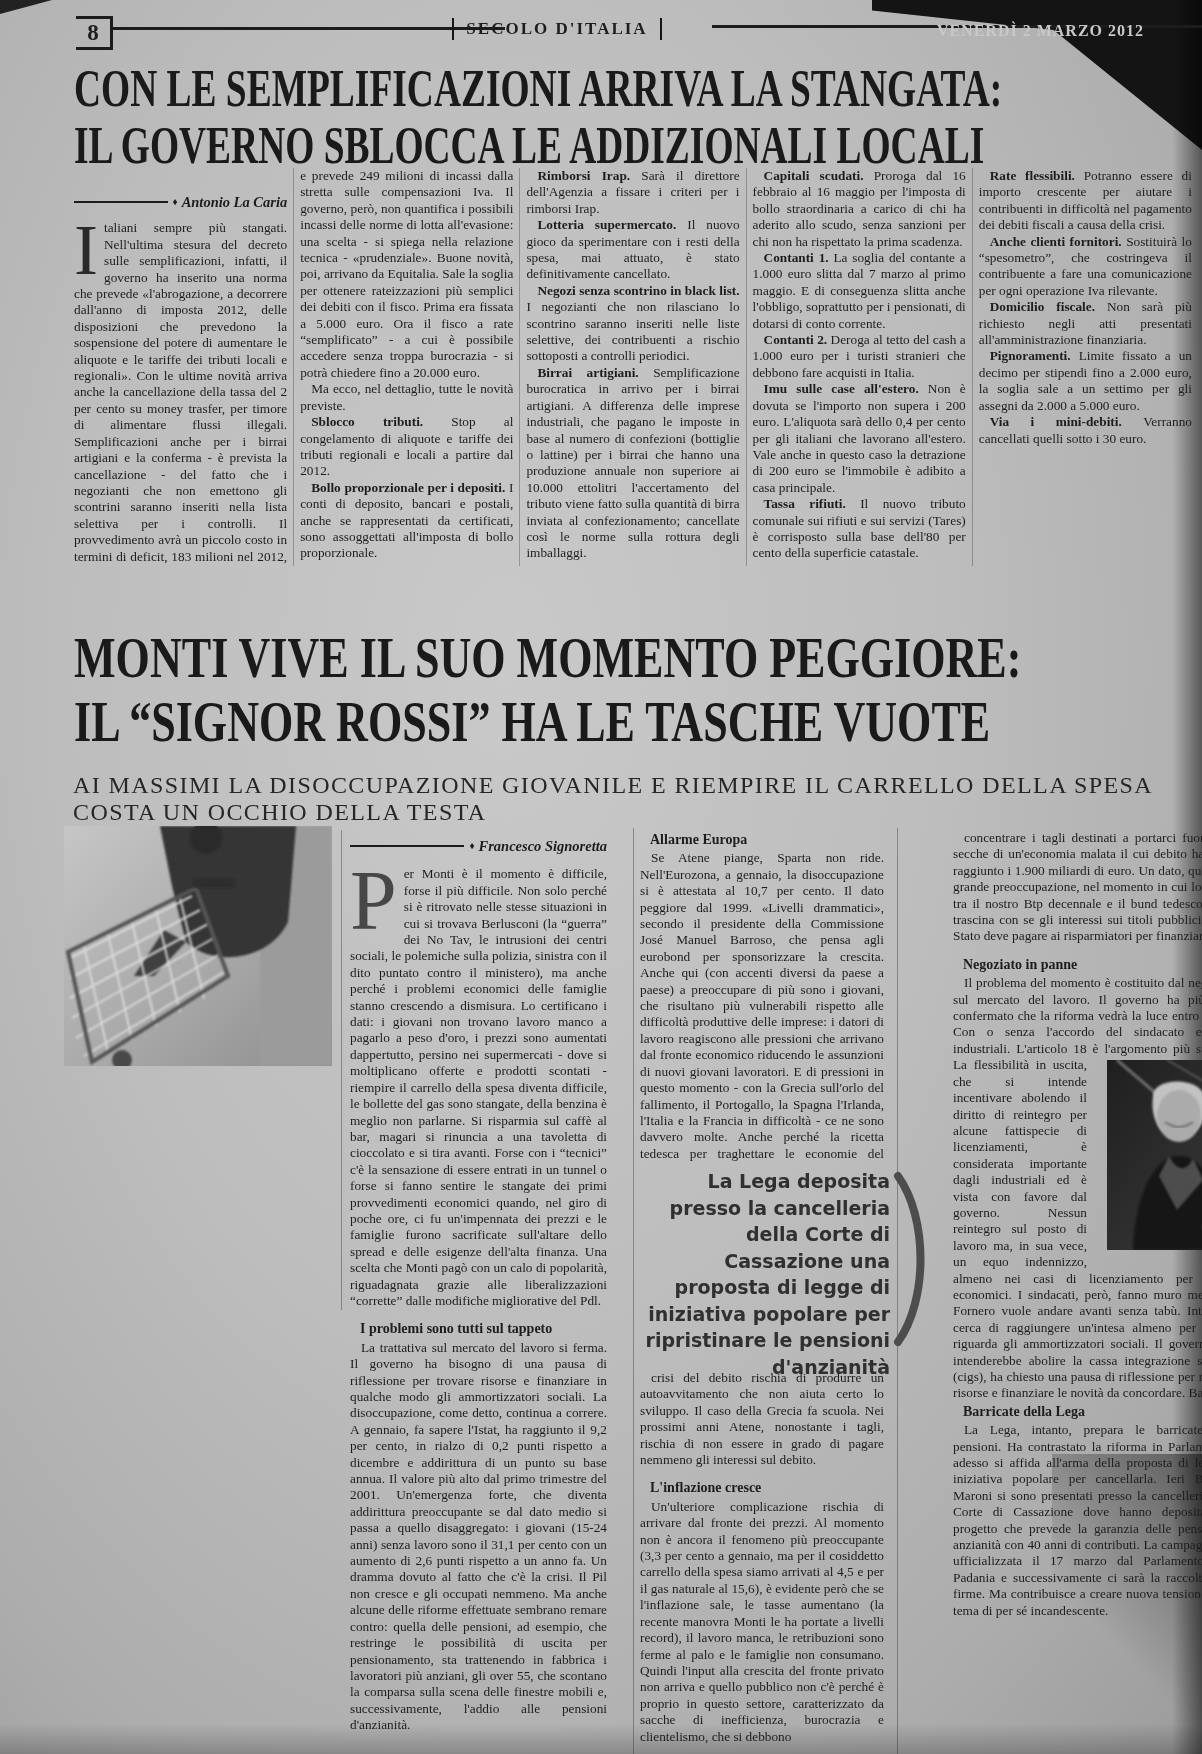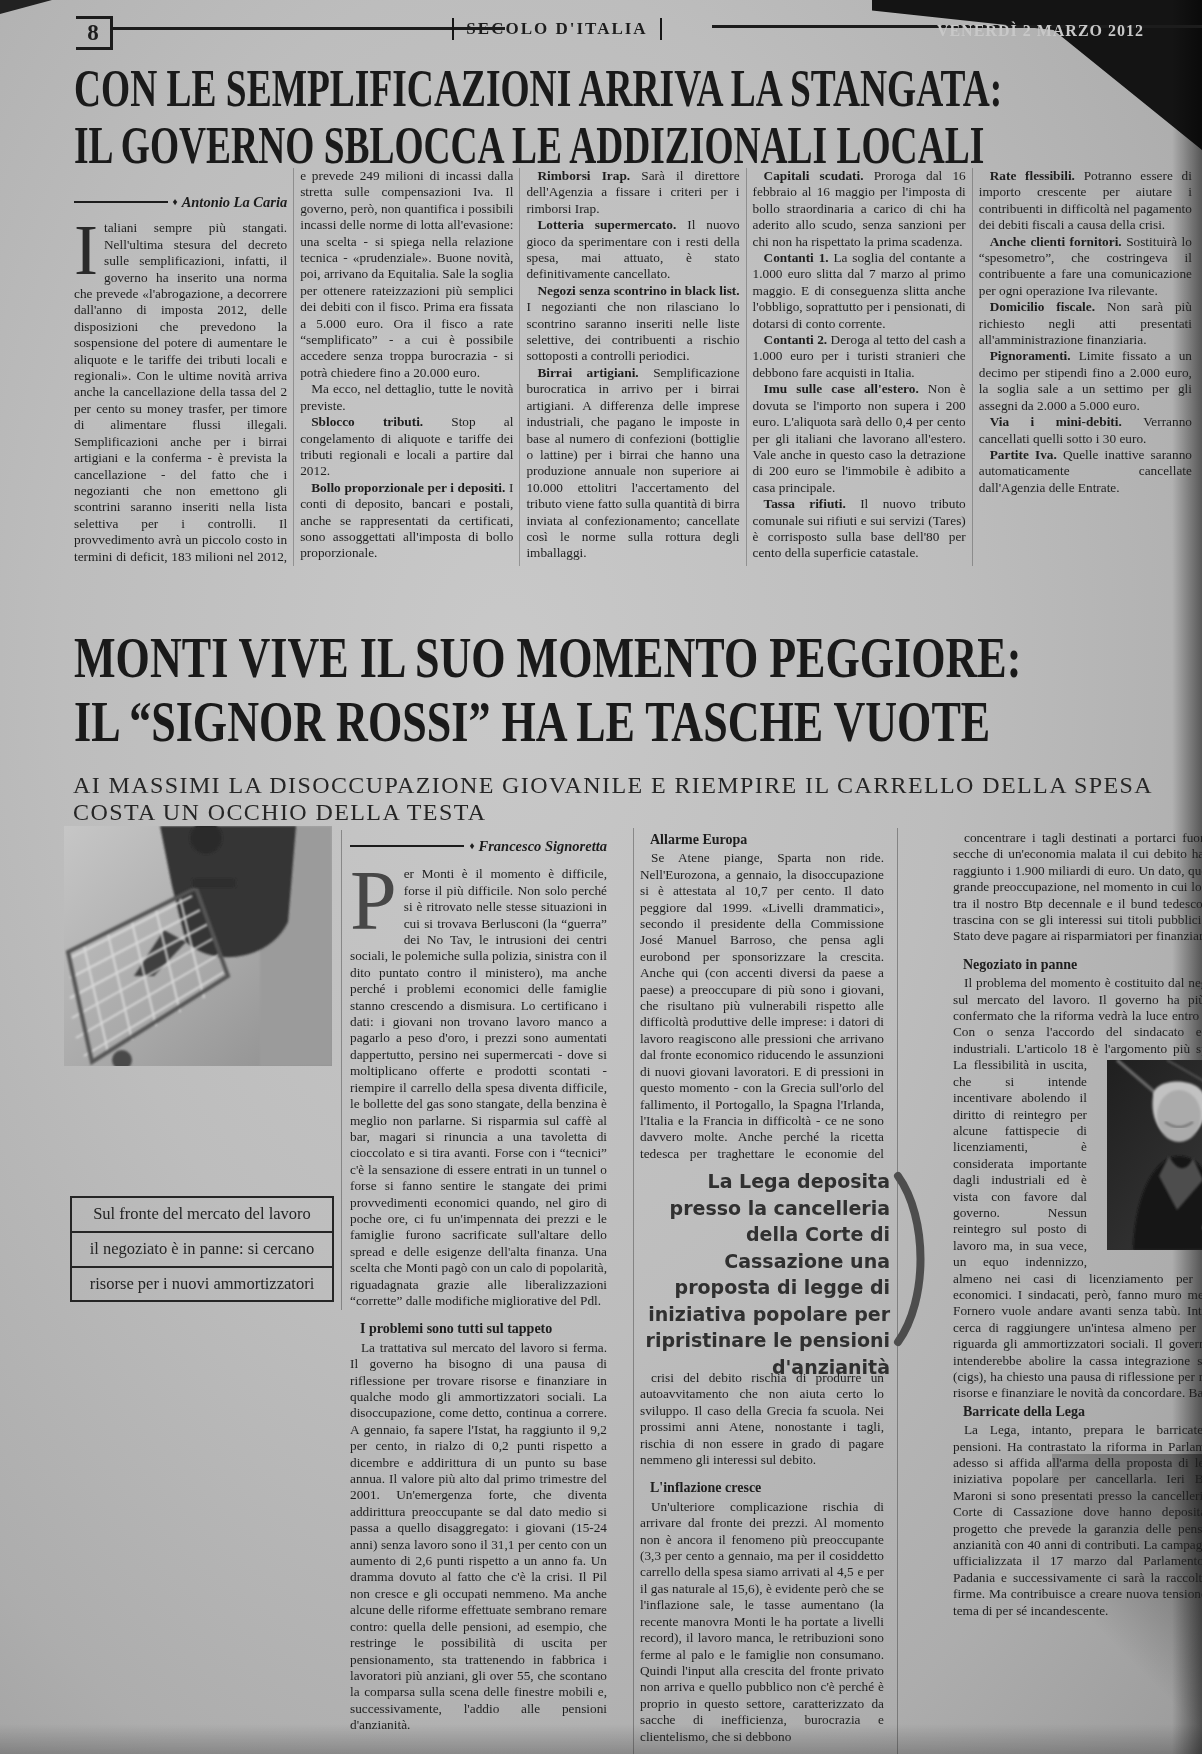--- a/index.html
+++ b/index.html
@@ -121,21 +121,20 @@
         <p><b class="lead">Capitali scudati. </b>Proroga dal 16 febbraio al 16 maggio per l'imposta di bollo straordinaria a carico di chi ha aderito allo scudo, senza sanzioni per chi non ha rispettato la prima scadenza.</p>
         <p><b class="lead">Contanti 1. </b>La soglia del contante a 1.000 euro slitta dal 7 marzo al primo maggio. E di conseguenza slitta anche l'obbligo, soprattutto per i pensionati, di dotarsi di conto corrente.</p>
         <p><b class="lead">Contanti 2. </b>Deroga al tetto del cash a 1.000 euro per i turisti stranieri che debbono fare acquisti in Italia.</p>
         <p><b class="lead">Imu sulle case all'estero. </b>Non è dovuta se l'importo non supera i 200 euro. L'aliquota sarà dello 0,4 per cento per gli italiani che lavorano all'estero. Vale anche in questo caso la detrazione di 200 euro se l'immobile è adibito a casa principale.</p>
         <p><b class="lead">Tassa rifiuti. </b>Il nuovo tributo comunale sui rifiuti e sui servizi (Tares) è corrisposto sulla base dell'80 per cento della superficie catastale.</p>
         <p><b class="lead">Rate flessibili. </b>Potranno essere di importo crescente per aiutare i contribuenti in difficoltà nel pagamento dei debiti fiscali a causa della crisi.</p>
         <p><b class="lead">Anche clienti fornitori. </b>Sostituirà lo “spesometro”, che costringeva il contribuente a fare una comunicazione per ogni operazione Iva rilevante.</p>
         <p><b class="lead">Domicilio fiscale. </b>Non sarà più richiesto negli atti presentati all'amministrazione finanziaria.</p>
         <p><b class="lead">Pignoramenti. </b>Limite fissato a un decimo per stipendi fino a 2.000 euro, la soglia sale a un settimo per gli assegni da 2.000 a 5.000 euro.</p>
         <p><b class="lead">Via i mini-debiti. </b>Verranno cancellati quelli sotto i 30 euro.</p>
-        <p><b class="lead">Partite Iva. </b>Quelle inattive saranno automaticamente cancellate dall'Agenzia delle Entrate.</p>
       </div>
   </div>
 
   <div class="hl hl-a2">
     <div class="ln">MONTI VIVE IL SUO MOMENTO PEGGIORE:</div>
     <div class="ln">IL “SIGNOR ROSSI” HA LE TASCHE VUOTE</div>
   </div>
   <div class="kicker">AI MASSIMI LA DISOCCUPAZIONE GIOVANILE E RIEMPIRE IL CARRELLO DELLA SPESA COSTA UN OCCHIO DELLA TESTA</div>
 
   <div class="photo-cart">
@@ -166,27 +165,20 @@
           <line x1="44" y1="108" x2="68" y2="214"></line>
         <line x1="68" y1="96" x2="92" y2="200"></line>
           <line x1="92" y1="84" x2="116" y2="186"></line>
         <line x1="116" y1="72" x2="140" y2="172"></line>
       </g>
       <path d="M4,126 L132,62 L164,150 L28,236 Z" fill="none" stroke="#555" stroke-width="4" filter="url(#soft)"></path>
       <circle cx="58" cy="234" r="10" fill="#4a4a4a" filter="url(#soft)"></circle>
       <rect x="128" y="52" width="44" height="10" rx="4" fill="#2f2f2f" filter="url(#soft)"></rect>
     </svg>
   </div>
-  <div class="caption-box">
-    <div>
-        <div class="cap-line">Sul fronte del mercato del lavoro</div>
-        <div class="cap-line">il negoziato è in panne: si cercano</div>
-        <div class="cap-line">risorse per i nuovi ammortizzatori</div>
-      </div>
-  </div>
 
   <div class="vline vl3"></div>
   <div class="vline vl1"></div>
   <div class="vline vl2"></div>
 
   <div class="colA bodytext">
     <div class="byline">
       <span class="brule"></span>
       <span class="dia">♦</span>
       <span>Francesco Signoretta</span>

